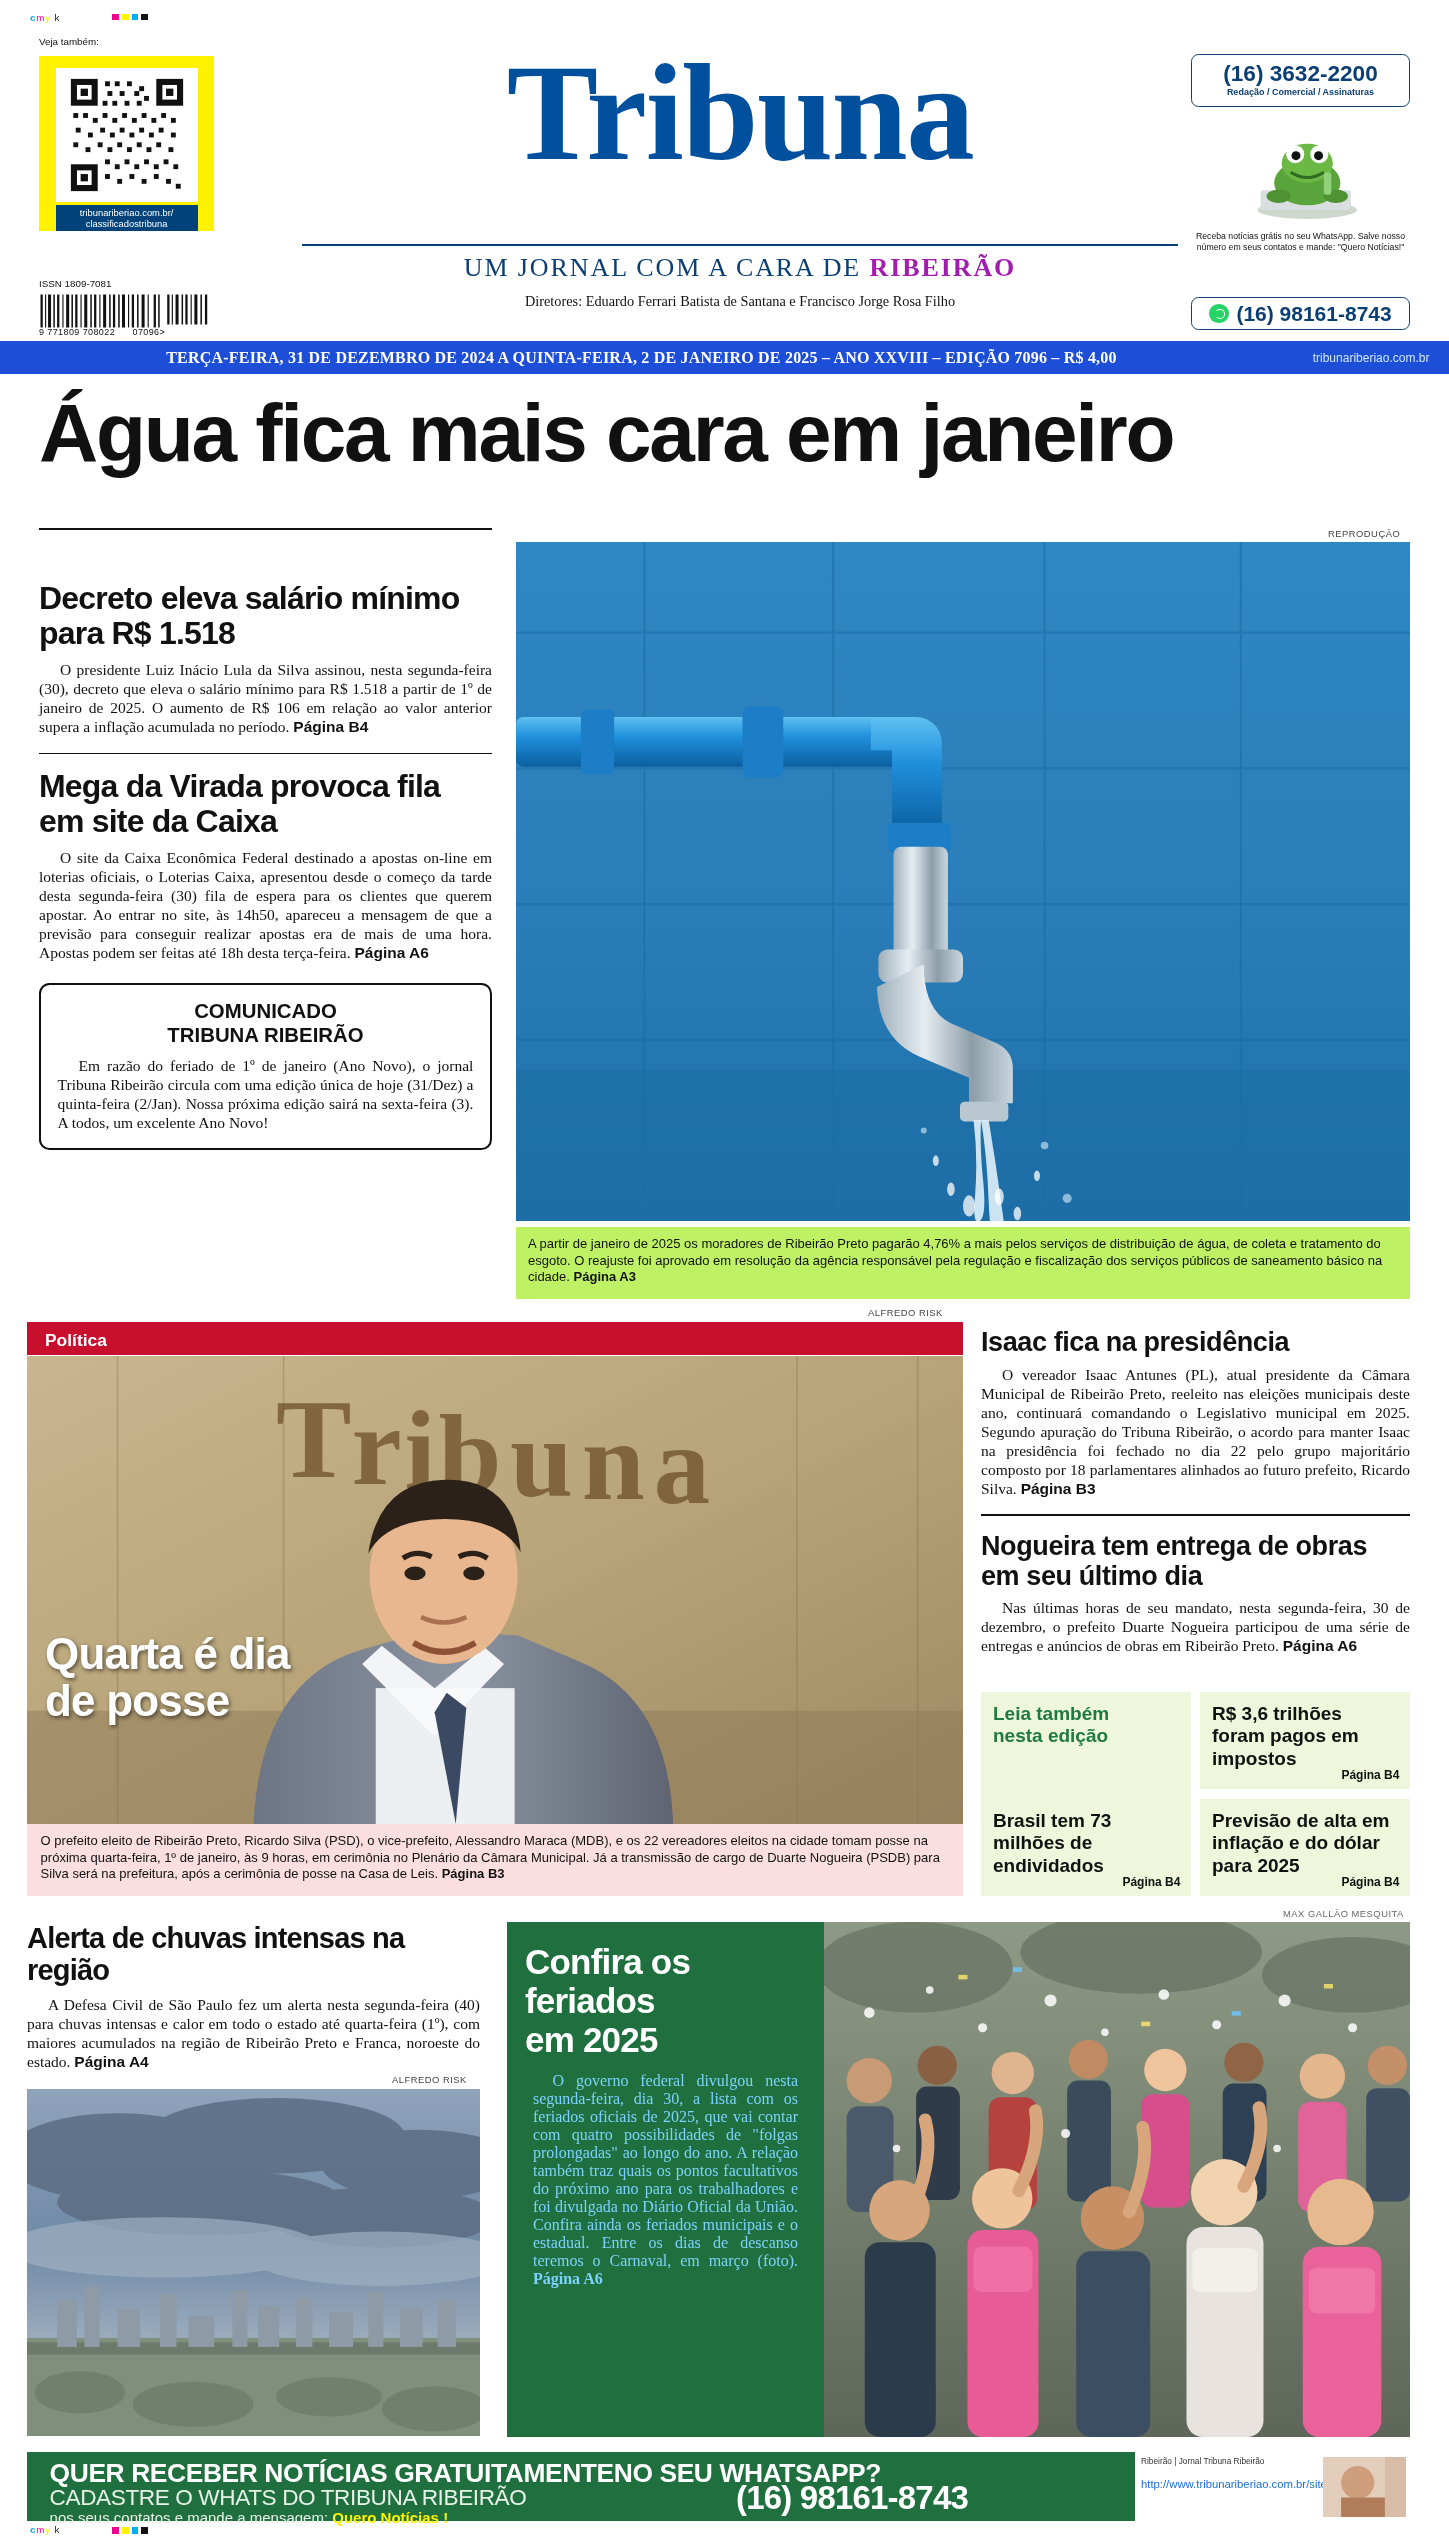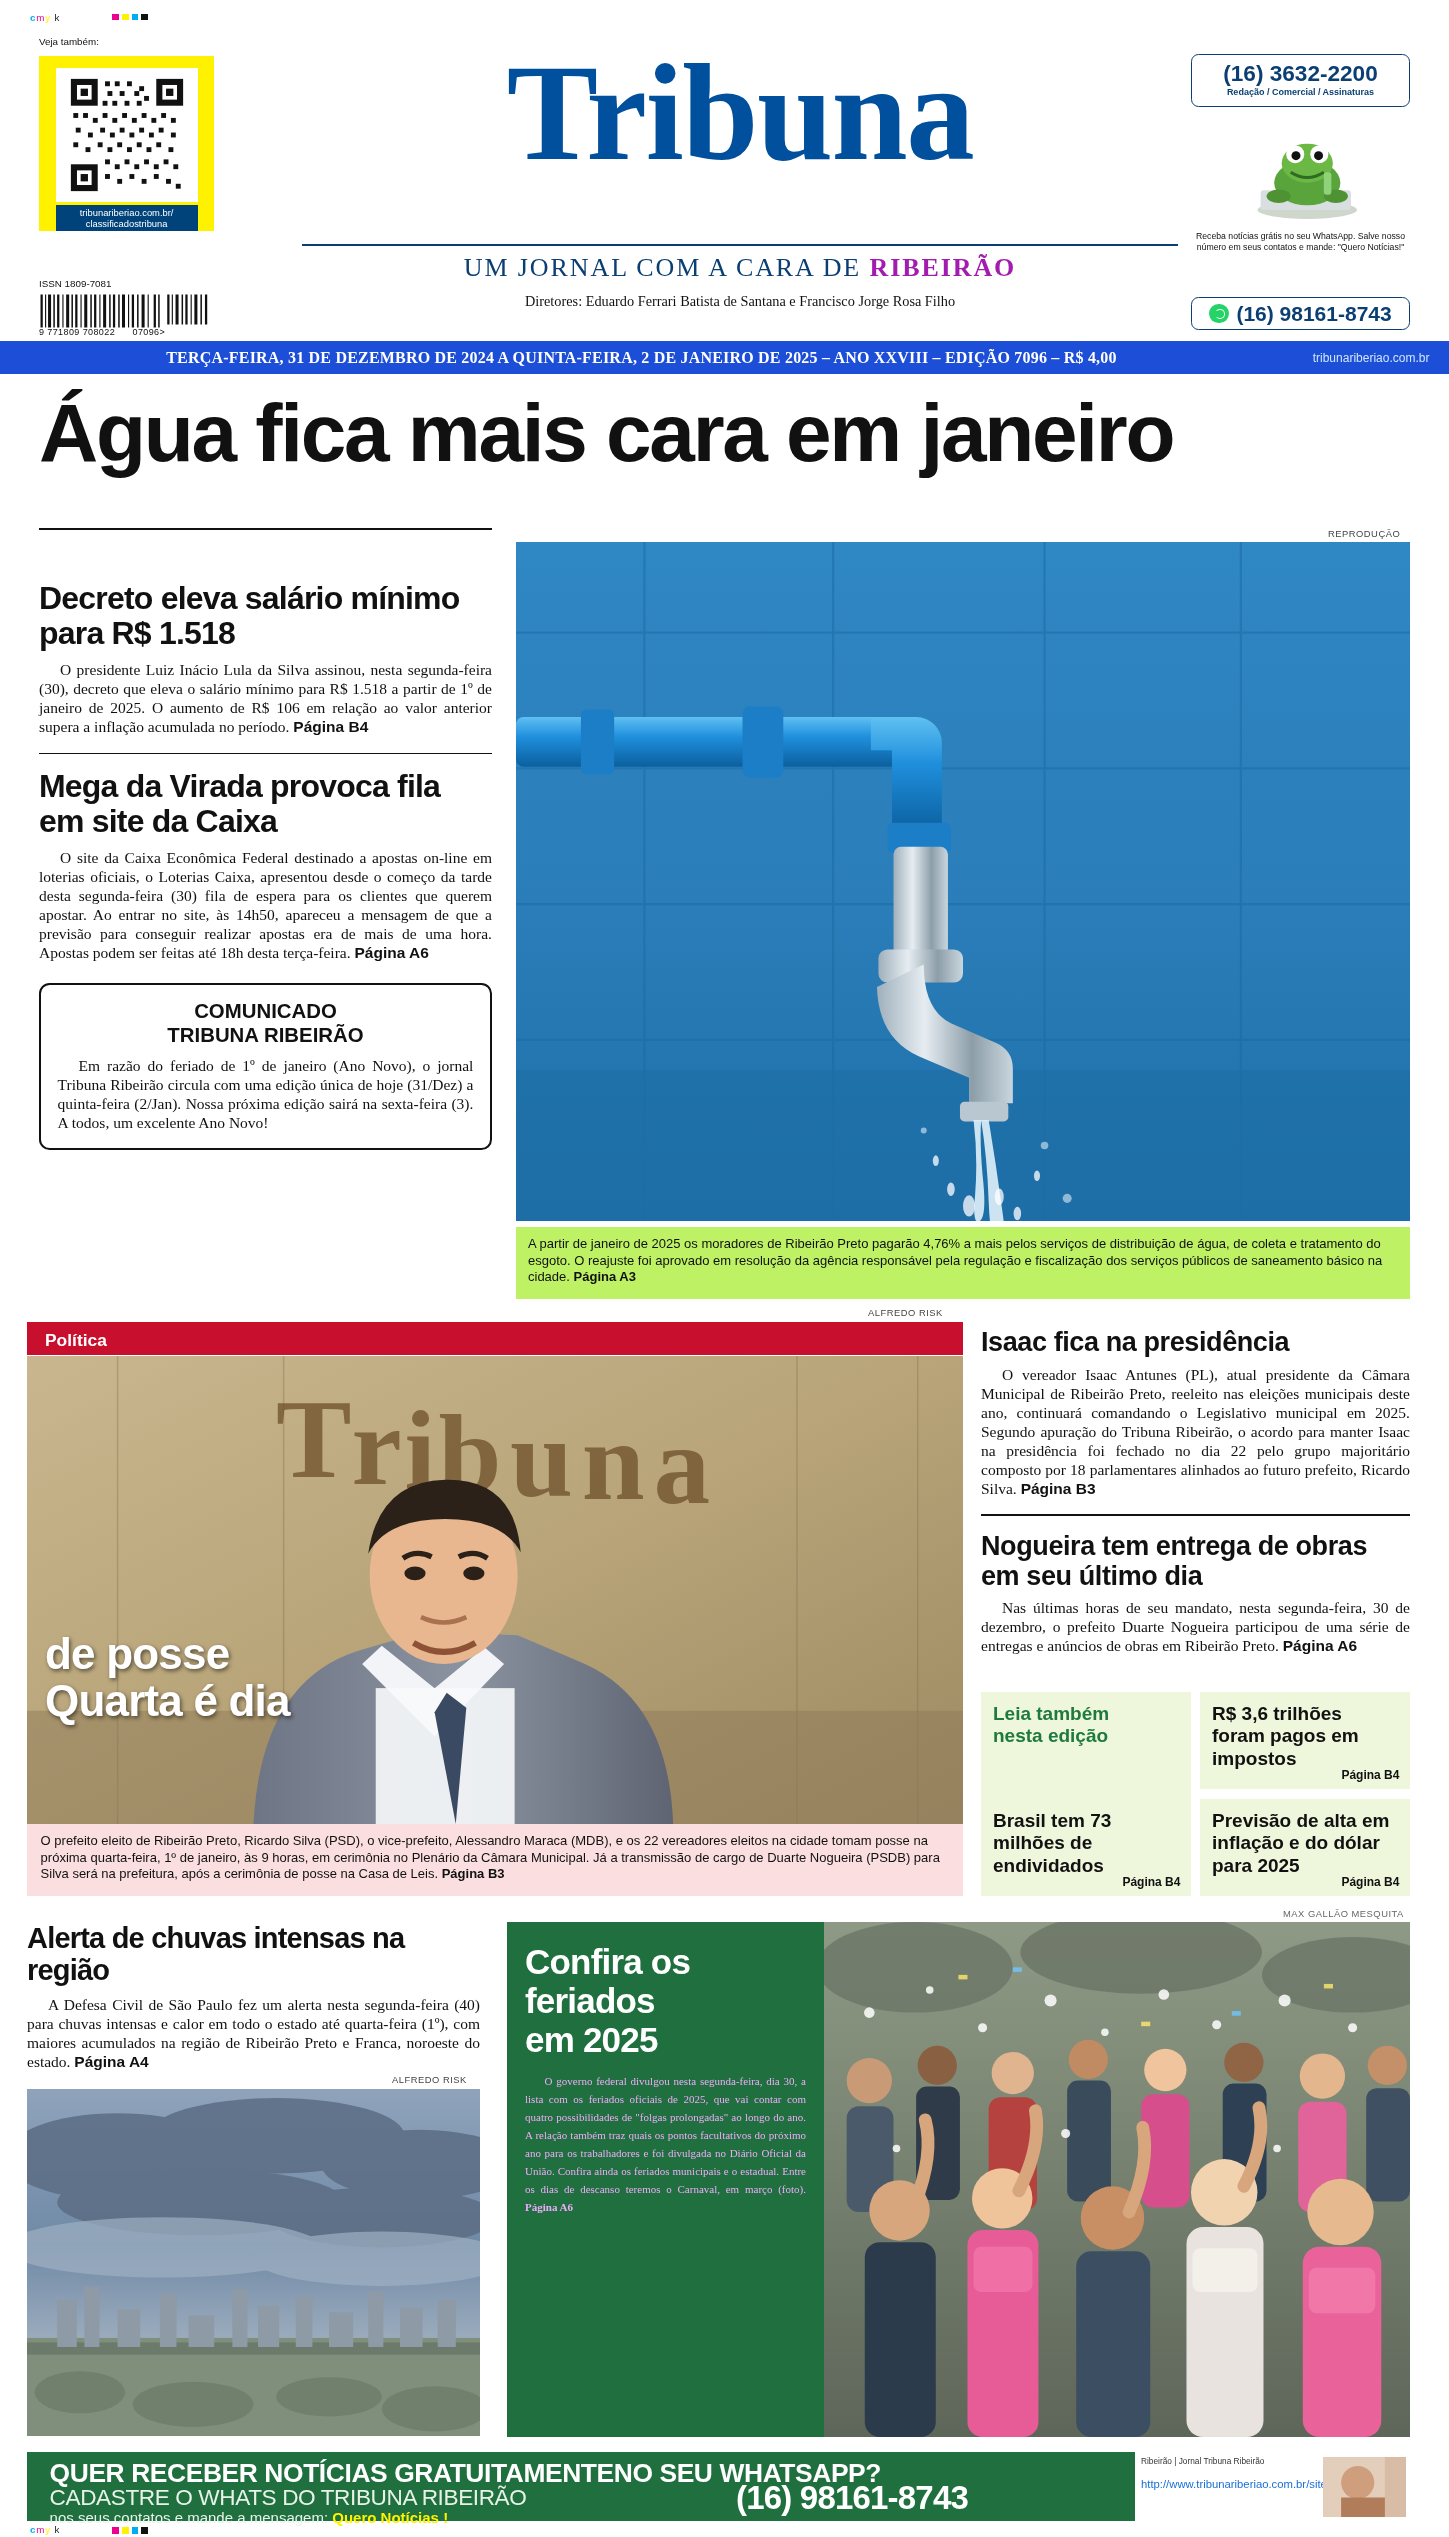--- a/index.html
+++ b/index.html
@@ -84,21 +84,21 @@
   .gbox .gt2{font-family:"Liberation Sans",sans-serif;font-weight:bold;font-size:19px;line-height:22.6px;color:#111;}
   .gbox .pg{font-family:"Liberation Sans",sans-serif;font-weight:bold;font-size:12px;color:#111;text-align:right;position:absolute;right:10.6px;bottom:7.5px;}
 
   
   .blcol{position:absolute;left:27px;top:1922px;width:453px;}
   .skyPhoto{position:absolute;left:27px;top:2089px;width:453px;height:347px;overflow:hidden;background:#6f87a5;}
 
   
   .ferBlock{position:absolute;left:507px;top:1922px;width:317px;height:515px;background:#1f6f3f;box-sizing:border-box;padding:19.6px 18px;}
   .ferBlock h2{font-family:"Liberation Sans",sans-serif;font-weight:bold;font-size:35px;line-height:39px;color:#fff;margin:0 0 13.6px 0;letter-spacing:-0.8px;}
-  .ferBlock p{font-family:"Liberation Serif",serif;font-size:11px;line-height:18px;color:#f0abfc;text-align:justify;margin:0;text-indent:19.6px;}
+  .ferBlock p{font-family:"Liberation Serif",serif;font-size:16px;line-height:18px;color:#7dd3fc;text-align:justify;margin:8px;text-indent:19.6px;}
   .carnPhoto{position:absolute;left:824px;top:1922px;width:586px;height:515px;overflow:hidden;background:#7e8a74;}
 
   
   .adbar{position:absolute;left:27px;top:2452px;width:1383px;height:69px;background:#1f6f3f;}
   .adbar .l1{position:absolute;left:22.6px;top:6px;font-family:"Liberation Sans",sans-serif;font-weight:bold;font-size:26.4px;color:#fff;letter-spacing:-0.4px;}
   .adbar .l2{position:absolute;left:22.6px;top:33px;font-family:"Liberation Sans",sans-serif;font-size:22.6px;color:#e7f3e8;letter-spacing:-0.4px;}
   .adbar .l3{position:absolute;left:22.6px;top:57px;font-family:"Liberation Sans",sans-serif;font-size:15px;color:#e7f3e8;}
   .adbar .l3 b{color:#fff200;}
   .adbar .bignum{position:absolute;left:709px;top:27px;font-family:"Liberation Sans",sans-serif;font-weight:bold;font-size:33px;color:#fff;letter-spacing:-0.8px;}
   .adWhite{position:absolute;left:1135px;top:2452px;width:275px;height:69px;background:#fff;}
@@ -437,22 +437,22 @@
         <path d="M498 268 q18 -12 38 -2" stroke="#2b2118" stroke-width="7" fill="none"></path>
         <path d="M572 266 q20 -10 38 2" stroke="#2b2118" stroke-width="7" fill="none"></path>
         <path d="M522 346 q30 14 60 0" stroke="#a9714f" stroke-width="6" fill="none"></path>
         <path d="M512 380 q40 24 82 0" stroke="#8d5236" stroke-width="8" fill="none"></path>
         <rect x="462" y="440" width="184" height="180" fill="#f7f9fb" opacity="0.9"></rect>
         <path d="M556 446 l26 20 l-14 154 l-28 -148z" fill="#3b4a63"></path>
       </g>
     </svg>
   </div>
   <div class="polOverlay">
+    <div>Quarta é dia</div>
     <div>de posse</div>
-    <div>Quarta é dia</div>
   </div>
   <div class="polCap">
     <span>O prefeito eleito de Ribeirão Preto, Ricardo Silva (PSD), o vice-prefeito, Alessandro Maraca (MDB), e os 22 vereadores eleitos na cidade tomam posse na próxima quarta-feira, 1º de janeiro, às 9 horas, em cerimônia no Plenário da Câmara Municipal. Já a transmissão de cargo de Duarte Nogueira (PSDB) para Silva será na prefeitura, após a cerimônia de posse na Casa de Leis. </span><b>Página B3</b>
   </div>
 
   <div class="rcol2">
     <div>
       <h2 class="art2">Isaac fica na presidência</h2>
       <p class="body"><span>O vereador Isaac Antunes (PL), atual presidente da Câmara Municipal de Ribeirão Preto, reeleito nas eleições municipais deste ano, continuará comandando o Legislativo municipal em 2025. Segundo apuração do Tribuna Ribeirão, o acordo para manter Isaac na presidência foi fechado no dia 22 pelo grupo majoritário composto por 18 parlamentares alinhados ao futuro prefeito, Ricardo Silva. </span><b>Página B3</b></p>
     </div>

